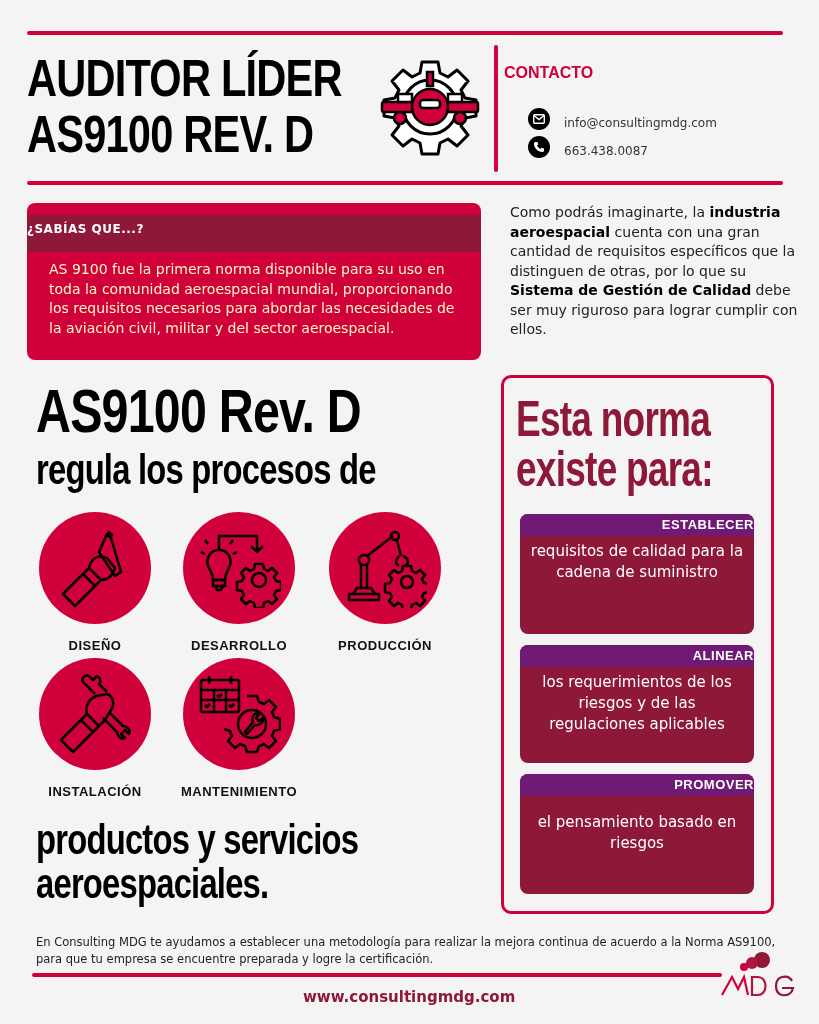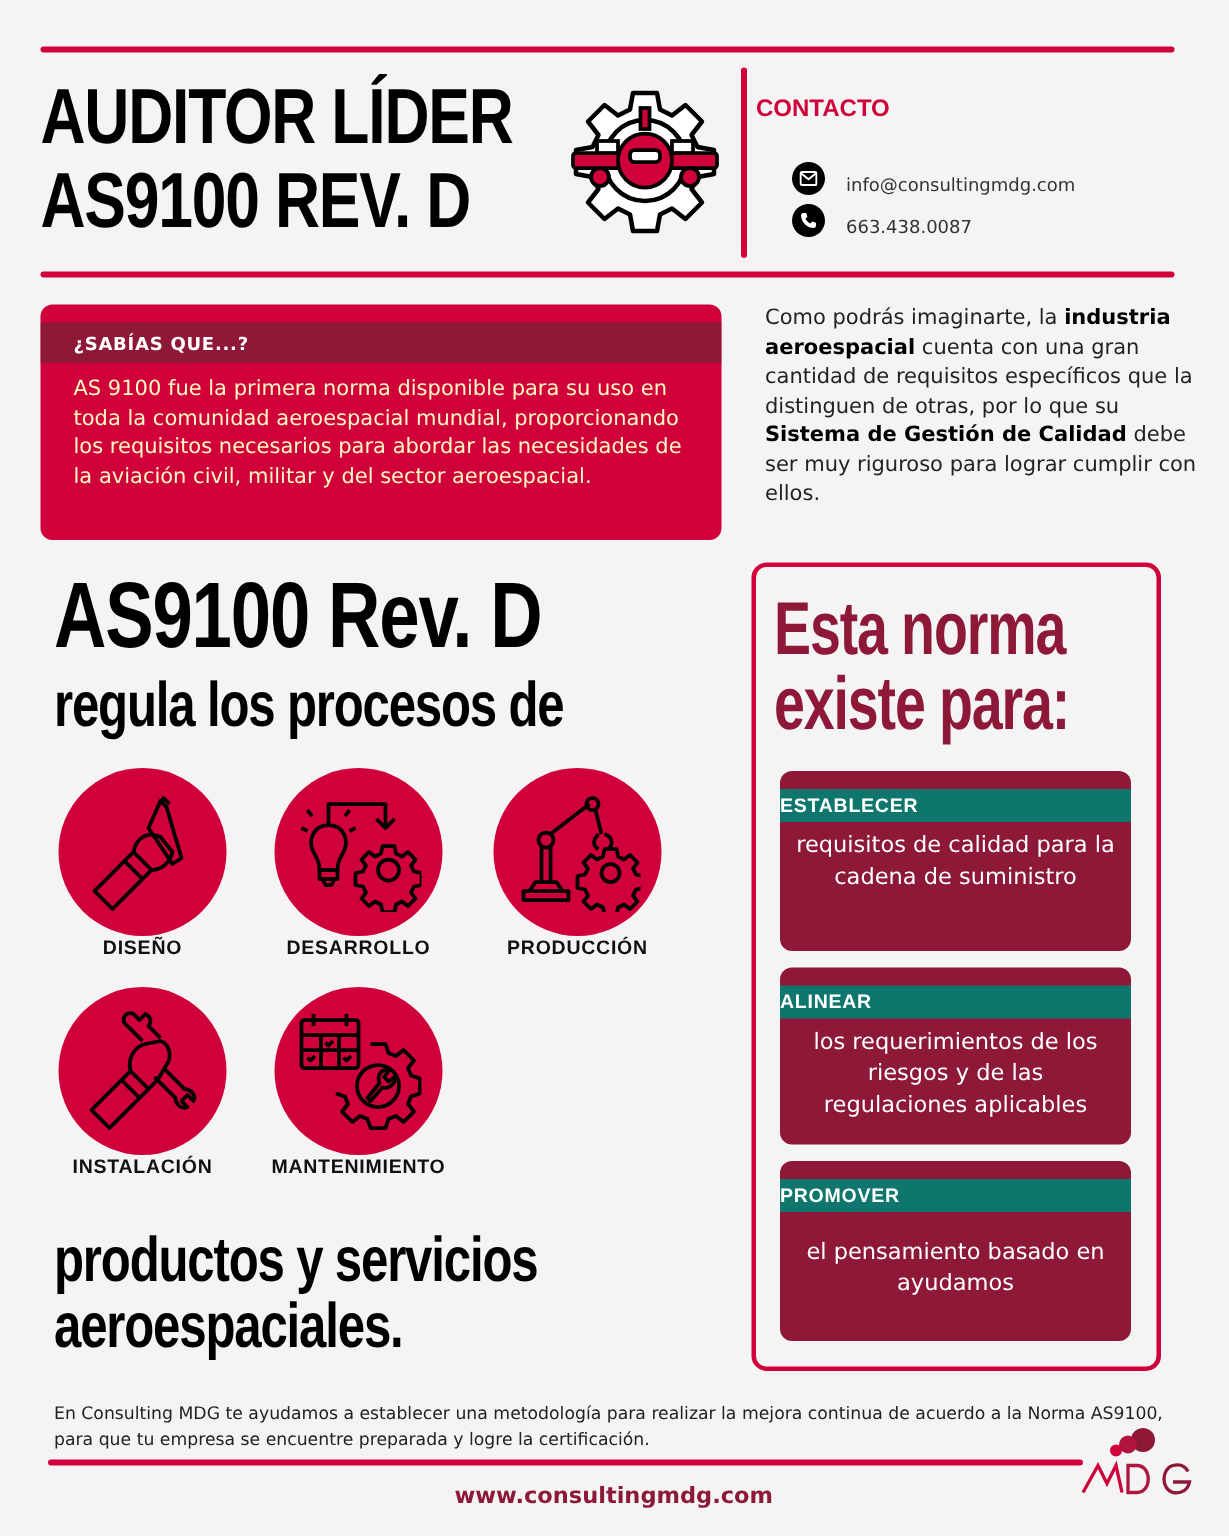--- a/index.html
+++ b/index.html
@@ -13,40 +13,40 @@
   #title .line { display: block; font-size: 52px; line-height: 56px; transform: scaleX(0.80); transform-origin: left center; white-space: nowrap; font-weight: 700; }
 
   #plane-icon { left: 378px; top: 58px; width: 104px; height: 98px; }
 
   #vdivider { left: 494px; top: 45px; width: 4px; height: 127px; background: #d0003a; border-radius: 2px; }
   #contact-title { left: 504px; top: 64px; font-size: 16px; font-weight: 700; color: #d0003a; font-family: "Liberation Sans", sans-serif; }
   .contact-row { position: absolute; left: 516px; display: flex; align-items: flex-end; gap: 14px; font-size: 12px; color: #333; margin-left: 12px; }
   .contact-row .ic { width: 22px; height: 22px; border-radius: 50%; background: #000; display: flex; align-items: center; justify-content: center; }
 
   #sabias { left: 27px; top: 203px; width: 454px; height: 157px; background: #d0003a; border-radius: 8px; overflow: hidden; }
-  #sabias .hd { margin-top: 12px; height: 27px; background: #8e1837; color: #fff; font-size: 12px; font-weight: 700; padding-left: 22px; line-height: 29px; letter-spacing: 0.5px; }
+  #sabias .hd { margin-top: 12px; height: 37px; background: #8e1837; color: #fff; font-size: 12px; font-weight: 700; line-height: 29px; letter-spacing: 0.5px; }
   #sabias .bd { padding: 8px 22px 0 22px; color: #fef9c3; font-size: 14px; line-height: 19.5px; }
 
   #intro { left: 510px; top: 203px; width: 290px; font-size: 14px; line-height: 19.5px; color: #222; }
   #intro b { font-weight: 700; color: #000; }
 
   #big1 { left: 36px; top: 378px; font-size: 62px; line-height: 66px; transform: scaleX(0.78); transform-origin: left center; white-space: nowrap; }
   #big2 { left: 36px; top: 447px; font-size: 42px; line-height: 46px; transform: scaleX(0.78); transform-origin: left center; white-space: nowrap; }
 
   .proc { position: absolute; width: 130px; text-align: center; }
   .proc .circ { width: 112px; height: 112px; border-radius: 50%; background: #d0003a; margin: 0 auto; display: flex; align-items: center; justify-content: center; }
-  .proc .lbl { margin-top: 0; font-size: 13px; font-weight: 700; letter-spacing: 0.5px; color: #111; font-family: "Liberation Sans", sans-serif; }
+  .proc .lbl { margin-top: 14px; font-size: 13px; font-weight: 700; letter-spacing: 0.5px; color: #111; font-family: "Liberation Sans", sans-serif; }
 
   #big3 { left: 36px; top: 818px; font-size: 42px; line-height: 44px; transform: scaleX(0.78); transform-origin: left center; white-space: nowrap; }
 
   #norma-box { left: 501px; top: 375px; width: 273px; height: 539px; border: 3px solid #d0003a; border-radius: 10px; }
   #norma-title { left: 516px; top: 394px; color: #8e1837; font-size: 50px; line-height: 50px; font-family: "Liberation Sans", sans-serif; font-weight: 700; transform: scaleX(0.74); transform-origin: left top; white-space: nowrap; letter-spacing: -1px; }
 
   .card { position: absolute; left: 520px; width: 234px; background: #8e1837; border-radius: 8px; overflow: hidden; }
-  .card .hd { margin-top: 12px; height: 22px; line-height: 22px; background: #0f766e; color: #fff; text-align: left; font-weight: 700; font-size: 13px; letter-spacing: 0.5px; font-family: "Liberation Sans", sans-serif; }
+  .card .hd { height: 22px; line-height: 22px; background: #701a75; color: #fff; text-align: right; font-weight: 700; font-size: 13px; letter-spacing: 0.5px; font-family: "Liberation Sans", sans-serif; }
   .card .bd { color: #fff; text-align: center; font-size: 15px; line-height: 21px; padding: 5px 10px 0 10px; }
 
   #footer-text { left: 36px; top: 934px; width: 740px; font-size: 11.5px; line-height: 17px; color: #222; }
   #footer-line { left: 32px; top: 973px; width: 690px; height: 4px; background: #d0003a; border-radius: 2px; }
   #website { left: 303px; top: 988px; font-size: 15px; font-weight: 700; color: #8e1837; }
   #logo { left: 718px; top: 950px; width: 80px; height: 50px; }
 </style>
 </head>
 <body>
 
@@ -194,21 +194,21 @@
 <div class="card" style="top:514px; height:120px;">
   <div class="hd">ESTABLECER</div>
   <div class="bd">requisitos de calidad para la cadena de suministro</div>
 </div>
 <div class="card" style="top:645px; height:118px;">
   <div class="hd">ALINEAR</div>
   <div class="bd">los requerimientos de los riesgos y de las regulaciones aplicables</div>
 </div>
 <div class="card" style="top:774px; height:120px;">
   <div class="hd">PROMOVER</div>
-  <div class="bd" style="padding-top:16px;">el pensamiento basado en ayudamos</div>
+  <div class="bd" style="padding-top:16px;">el pensamiento basado en riesgos</div>
 </div>
 
 <div id="footer-text" class="abs">En Consulting MDG te ayudamos a establecer una metodología para realizar la mejora continua de acuerdo a la Norma AS9100, para que tu empresa se encuentre preparada y logre la certificación.</div>
 <div id="footer-line" class="abs"></div>
 <div id="website" class="abs">www.consultingmdg.com</div>
 
 <div id="logo" class="abs">
   <svg width="80" height="50" viewBox="0 0 80 50">
     <circle cx="44" cy="10" r="8" fill="#8e1837"></circle>
     <circle cx="34" cy="13" r="6" fill="#b0153f"></circle>

